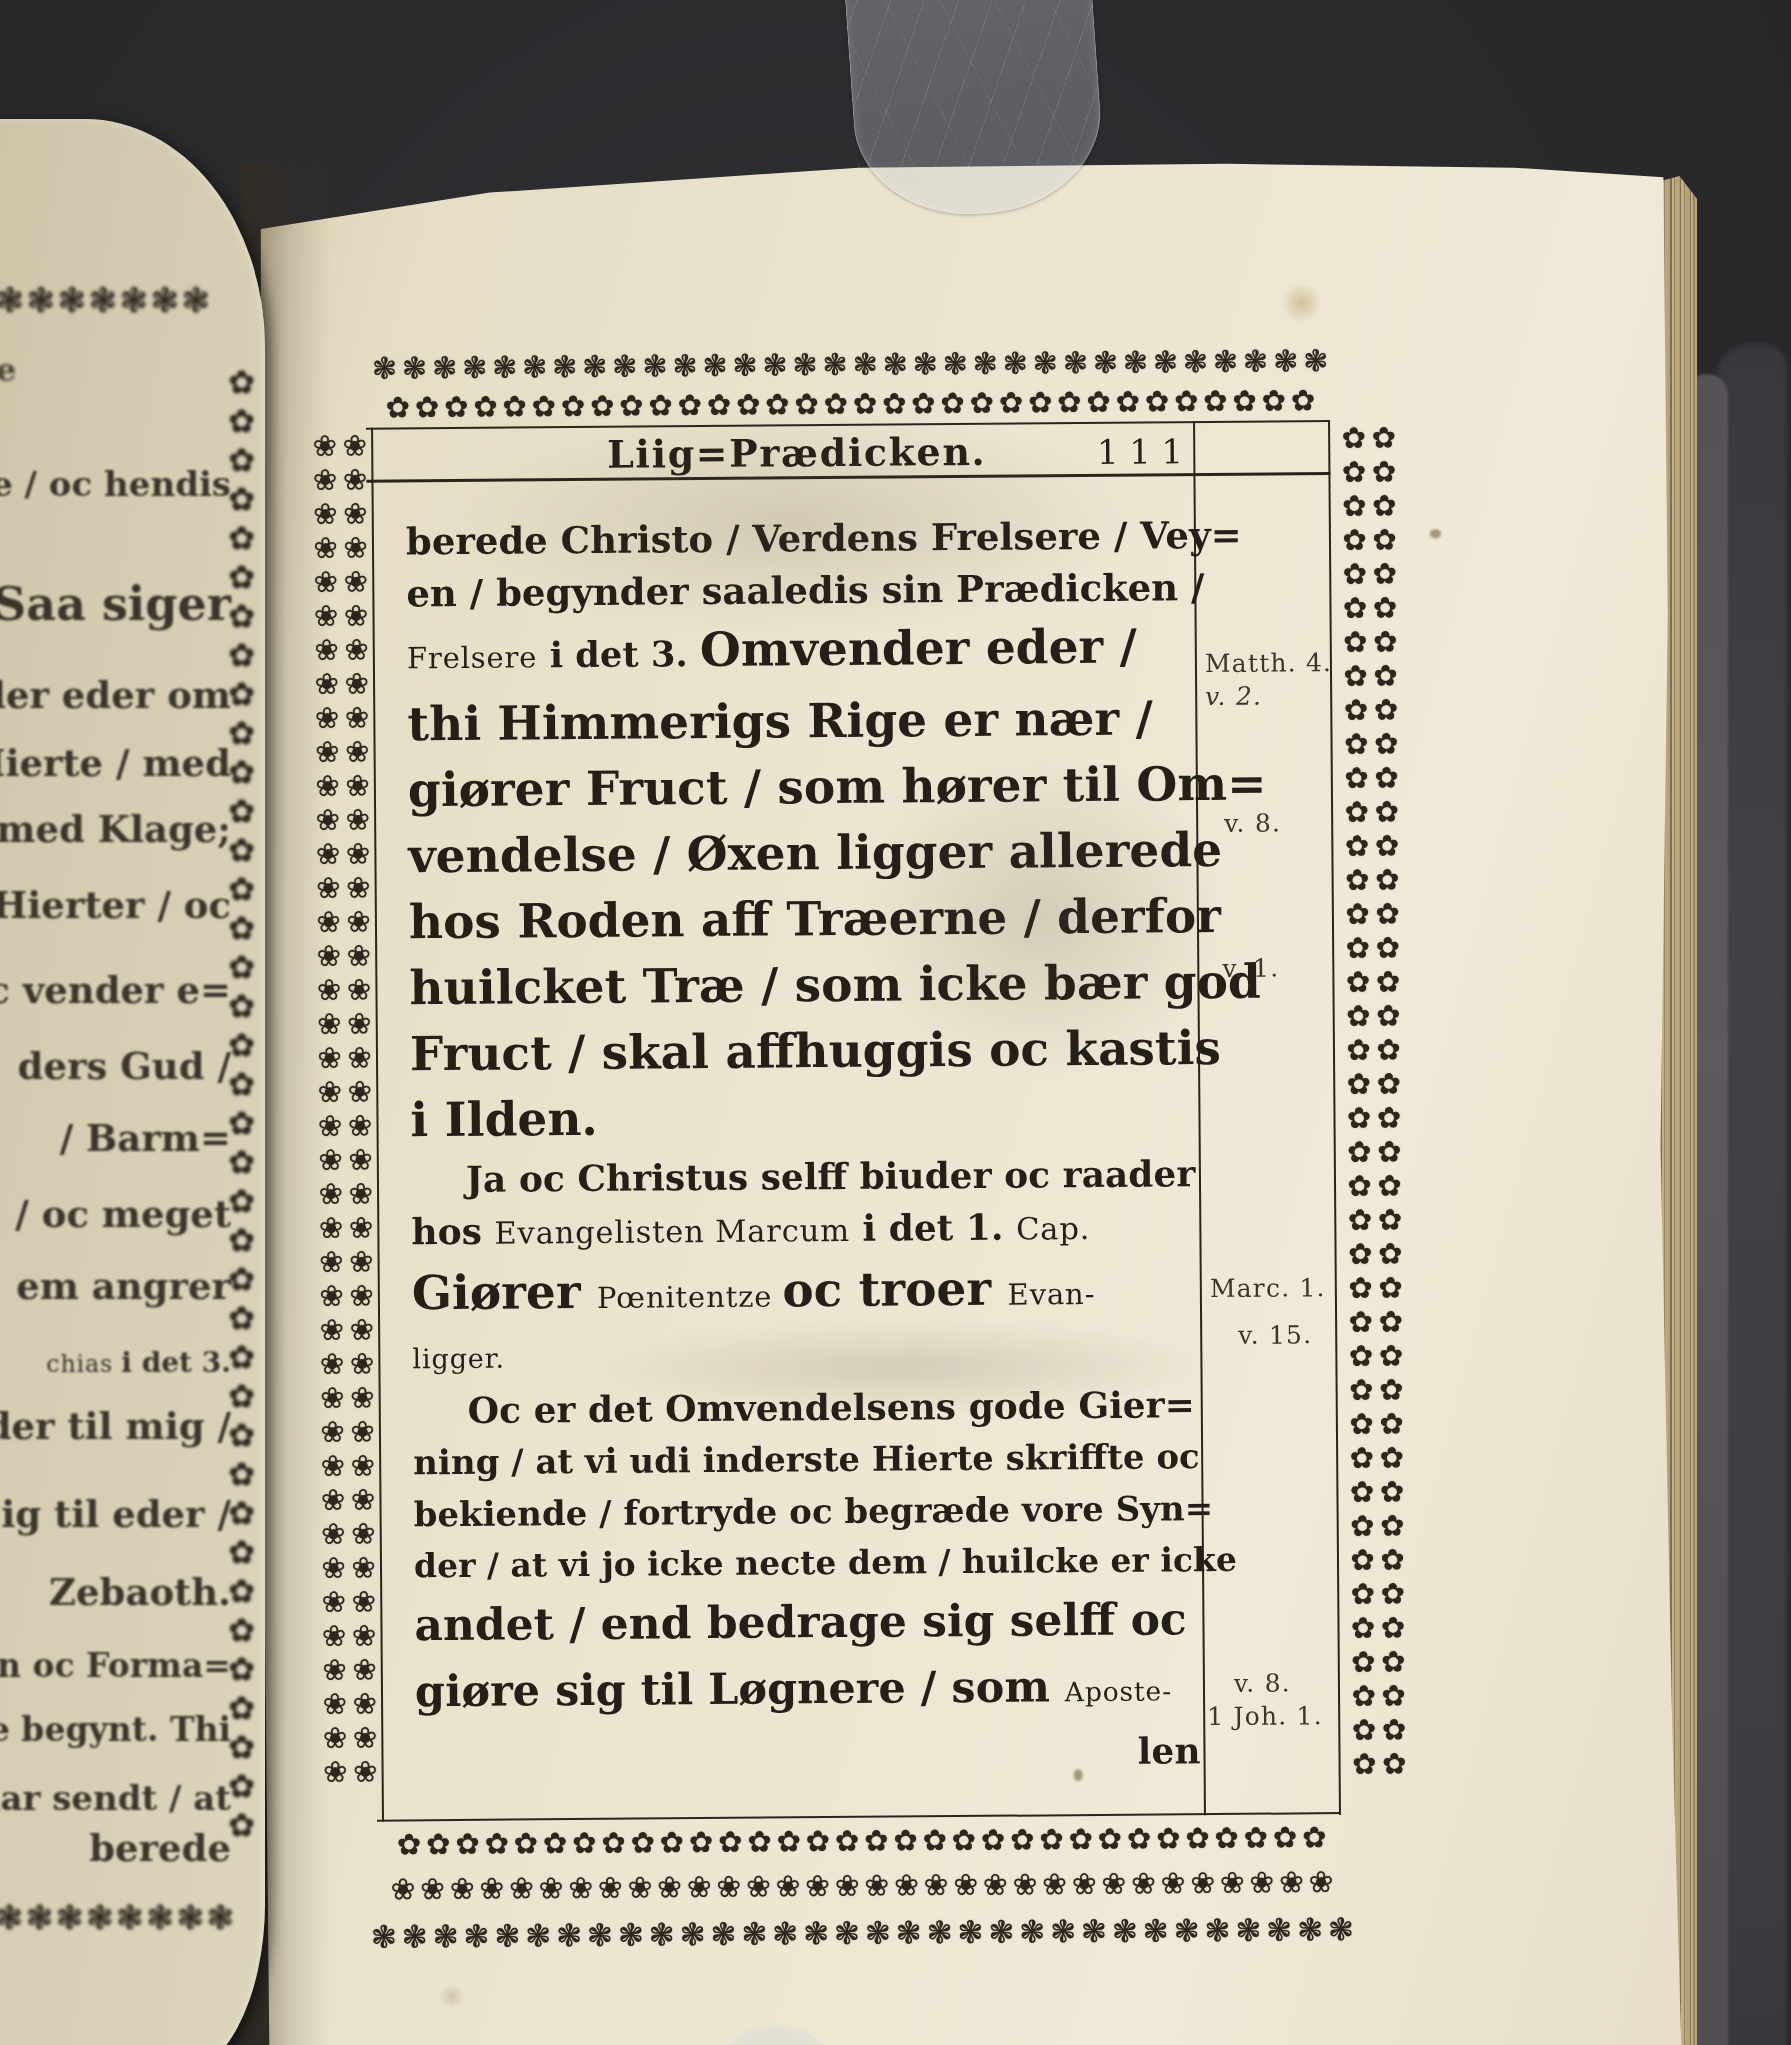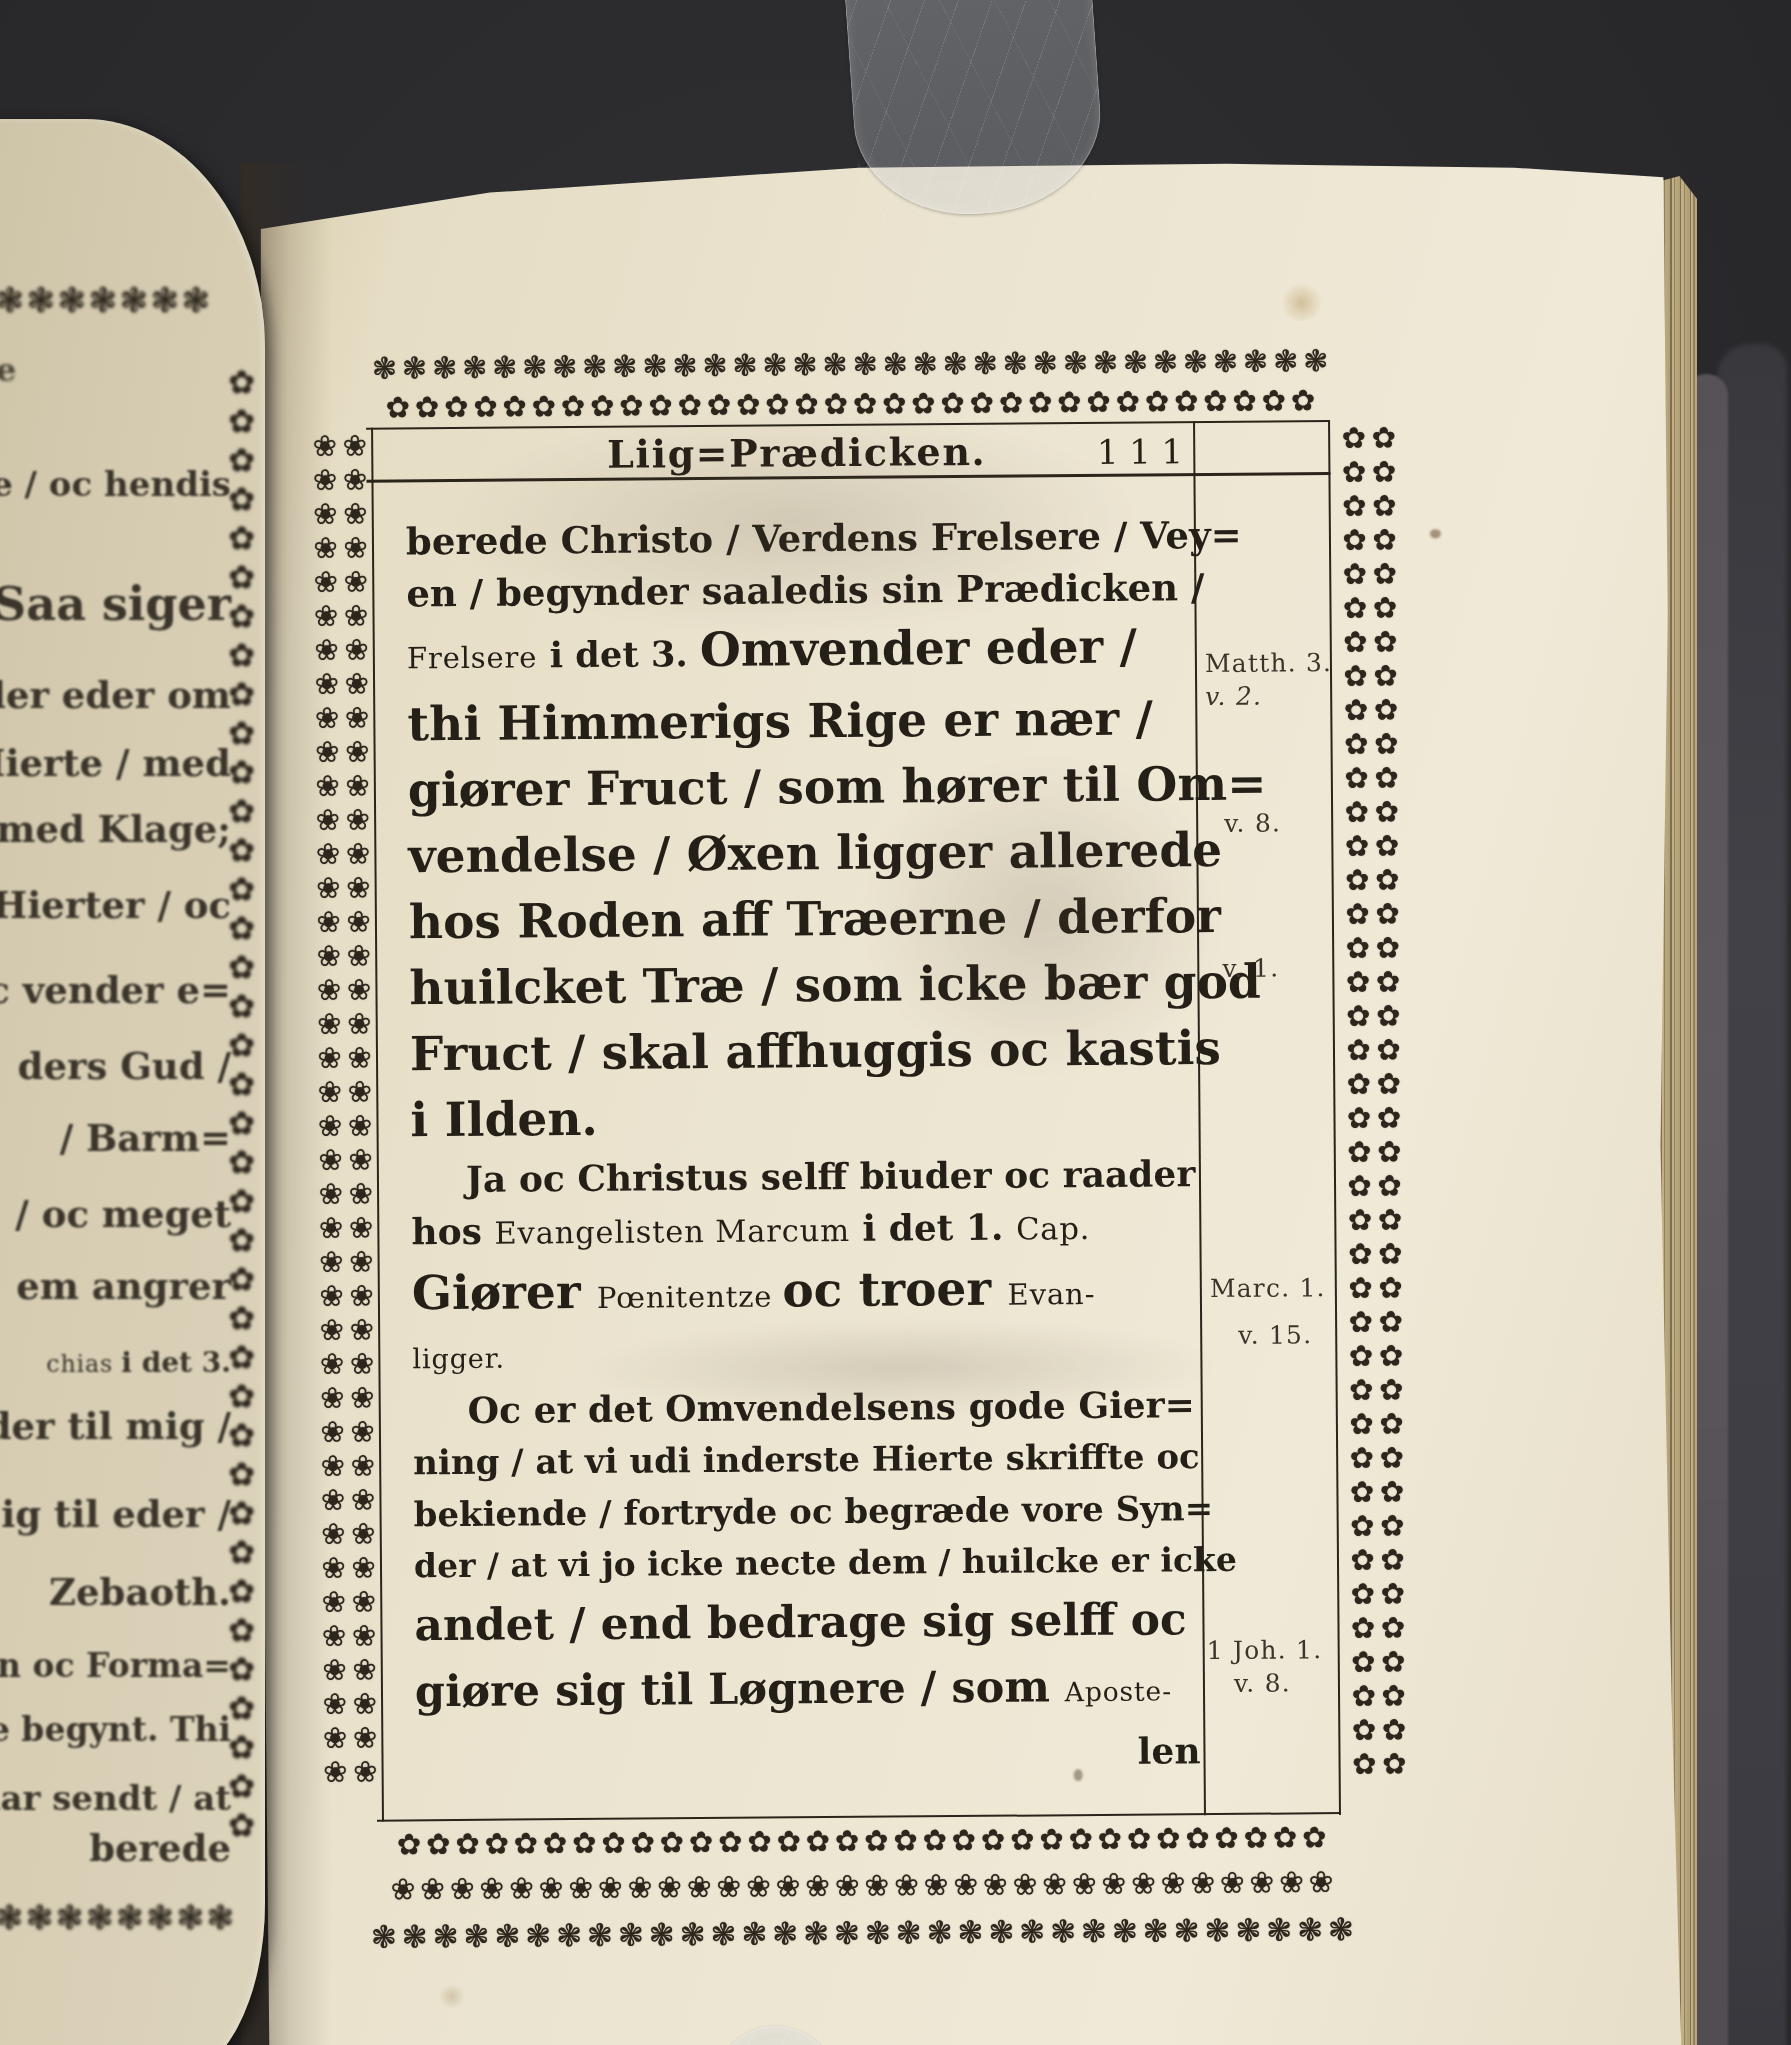--- a/index.html
+++ b/index.html
@@ -128,27 +128,27 @@
           <div class="ln k-rm"><span class="seg-r">ligger.</span></div>
           <div class="ln k-md ind"><span class="seg-b">Oc er det Omvendelsens  gode Gier=</span></div>
           <div class="ln k-md" style="font-size: 34px;"><span class="seg-b">ning /  at vi udi inderste Hierte skriffte oc</span></div>
           <div class="ln k-md" style="font-size: 34px;"><span class="seg-b">bekiende / fortryde oc begræde vore Syn=</span></div>
           <div class="ln k-md" style="font-size: 33px;"><span class="seg-b">der / at vi jo icke necte dem / huilcke er icke</span></div>
           <div class="ln k-lg" style="font-size: 44px;"><span class="seg-b">andet /  end bedrage  sig  selff  oc</span></div>
           <div class="ln k-lg" style="font-size: 43px;"><span class="seg-b">giøre sig til Løgnere / som </span><span class="seg-rs">Aposte-</span></div>
           <div class="ln k-md" style="text-align: right;"><span class="seg-b">len</span></div>
         </div>
 
-      <div class="margin-note" style="top:491px;">Matth. 3.</div>
+      <div class="margin-note" style="top:491px;">Matth. 4.</div>
       <div class="margin-note" style="top:524px;font-style:italic;">v. 2.</div>
       <div class="margin-note" style="top:651px;left:980px;">v. 8.</div>
       <div class="margin-note" style="top:796px;left:977px;">v. 1.</div>
       <div class="margin-note" style="top:1116px;">Marc. 1.</div>
       <div class="margin-note" style="top:1163px;left:990px;">v. 15.</div>
-      <div class="margin-note" style="top:1478px;left:956px;">1 Joh. 1.</div>
+      <div class="margin-note" style="top:1544px;left:956px;">1 Joh. 1.</div>
       <div class="margin-note" style="top:1511px;left:983px;">v. 8.</div>
 
       <div class="ghost" style="left:205px;top:245px;width:695px;height:229px;"></div>
       <div class="ghost" style="left:335px;top:1158px;width:638px;height:98px;"></div>
       <div class="ghost" style="left:614px;top:593px;width:368px;height:327px;"></div>
       <div class="stain" style="left:1039px;top:127px;width:45px;height:37px;background:radial-gradient(circle,rgba(164,120,48,.35),rgba(164,120,48,0) 70%);"></div>
       <div class="stain" style="left:1188px;top:373px;width:10.6px;height:9px;background:rgba(92,62,30,.5);filter:blur(0.8px);"></div>
       <div class="stain" style="left:184px;top:1821px;width:29px;height:22.5px;background:radial-gradient(circle,rgba(120,90,40,.22),rgba(120,90,40,0) 70%);"></div>
       <div class="stain" style="left:822px;top:1610px;width:9px;height:12.3px;background:rgba(70,55,30,.45);filter:blur(0.8px);"></div>
     </div>

